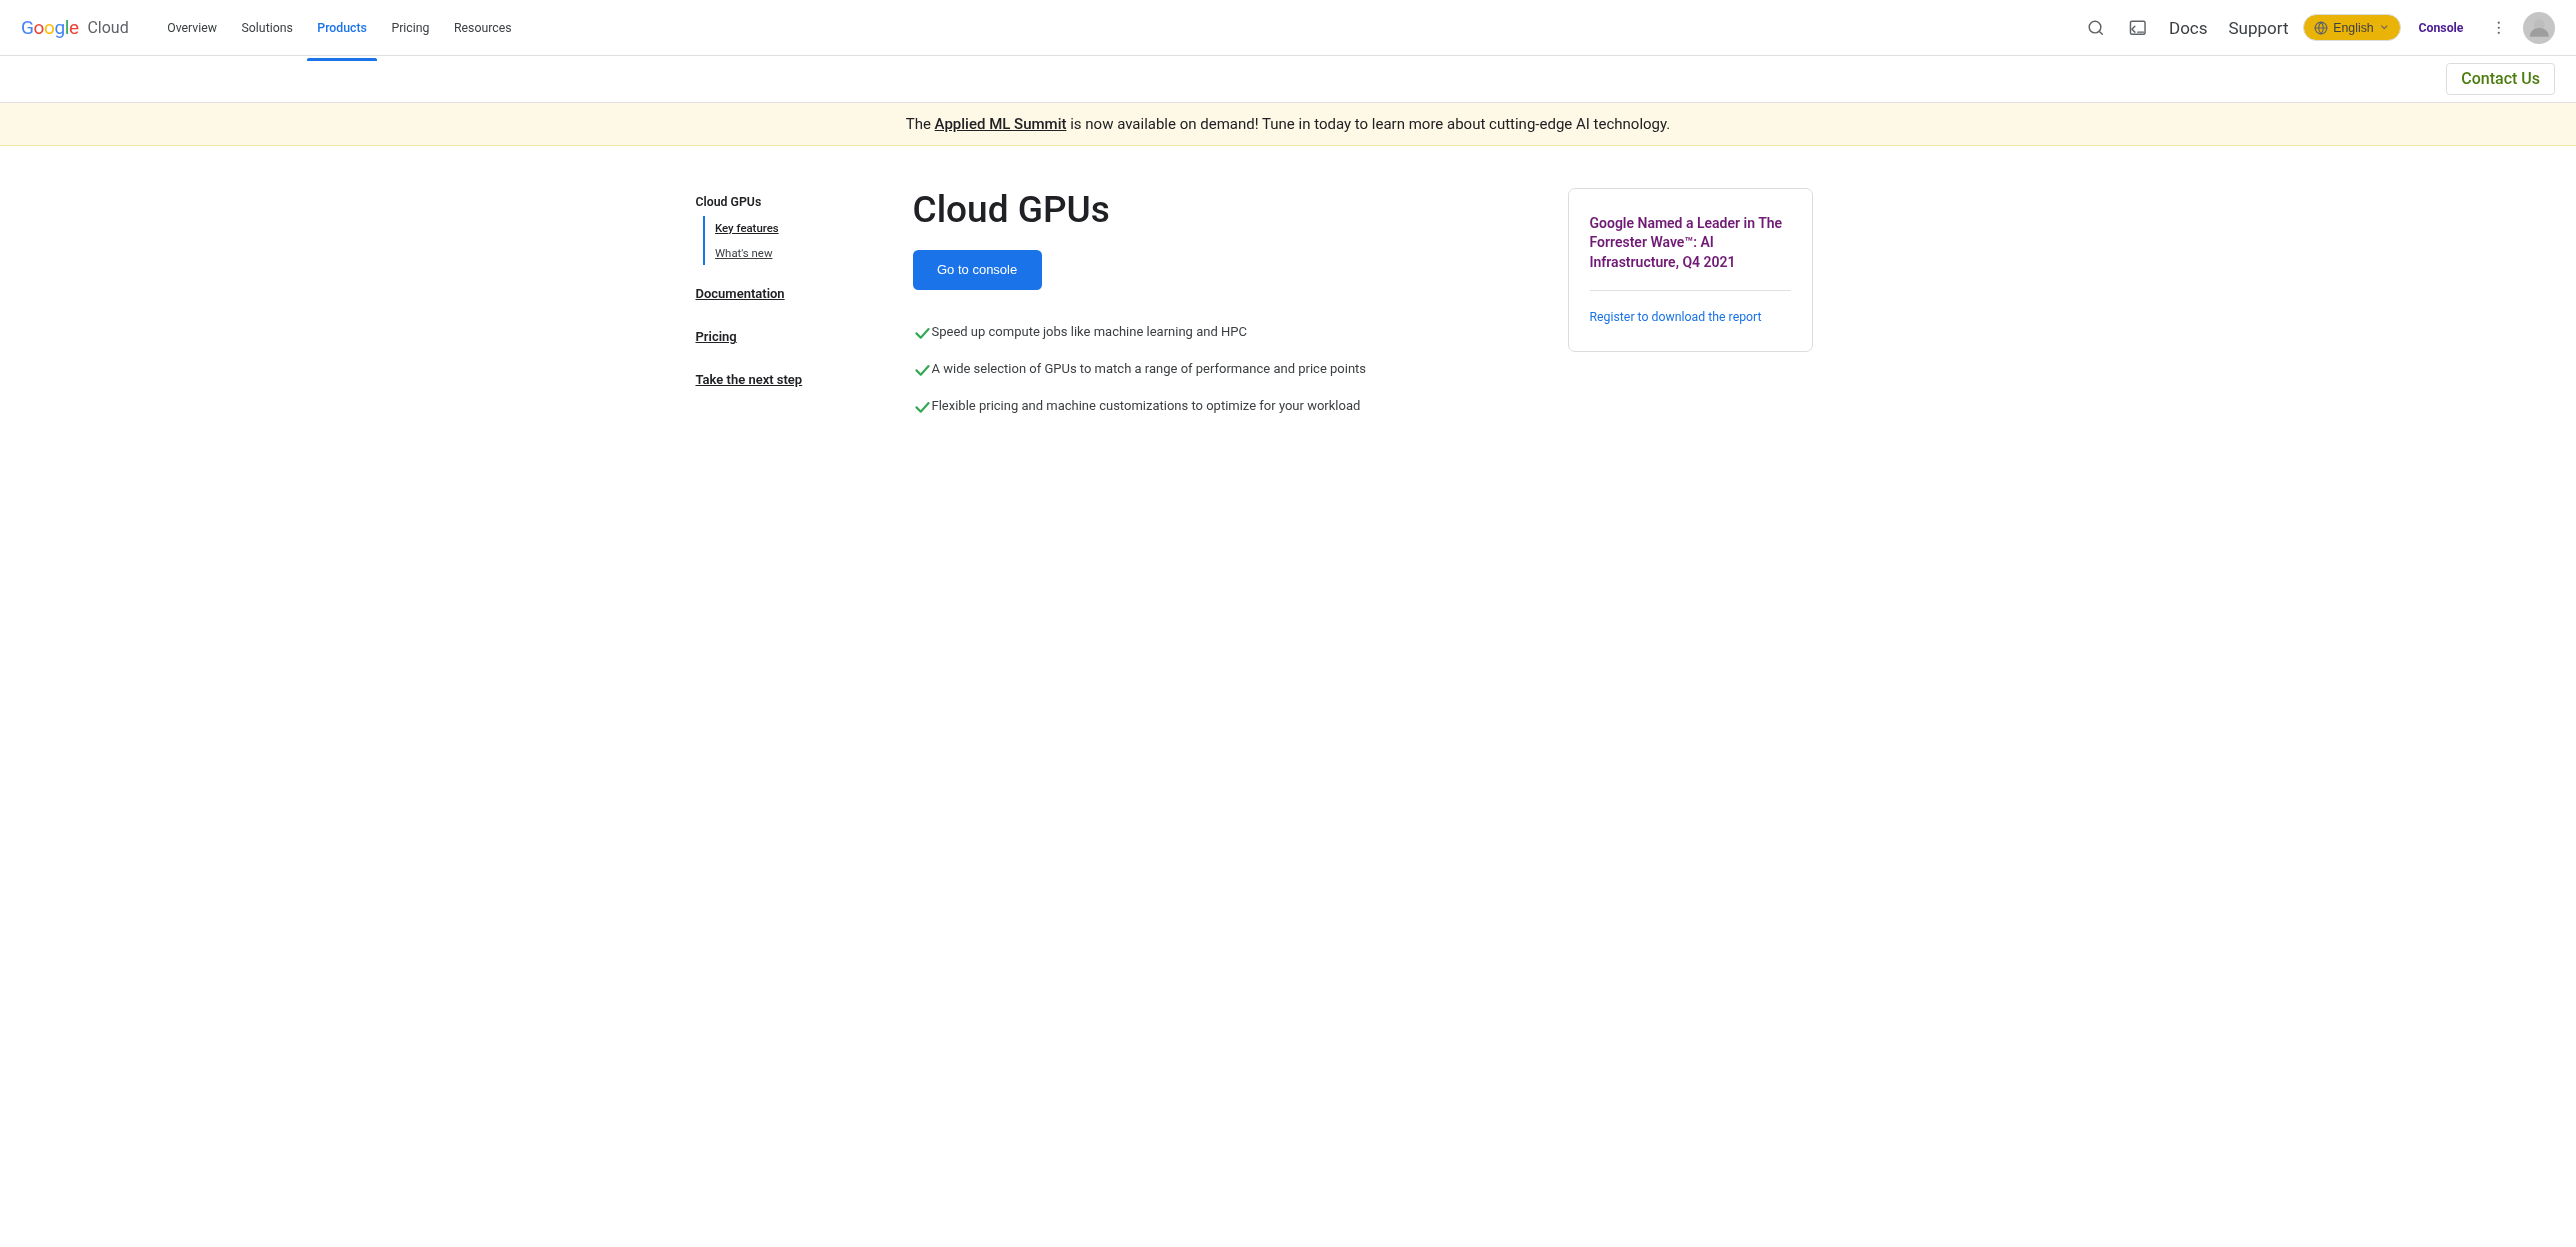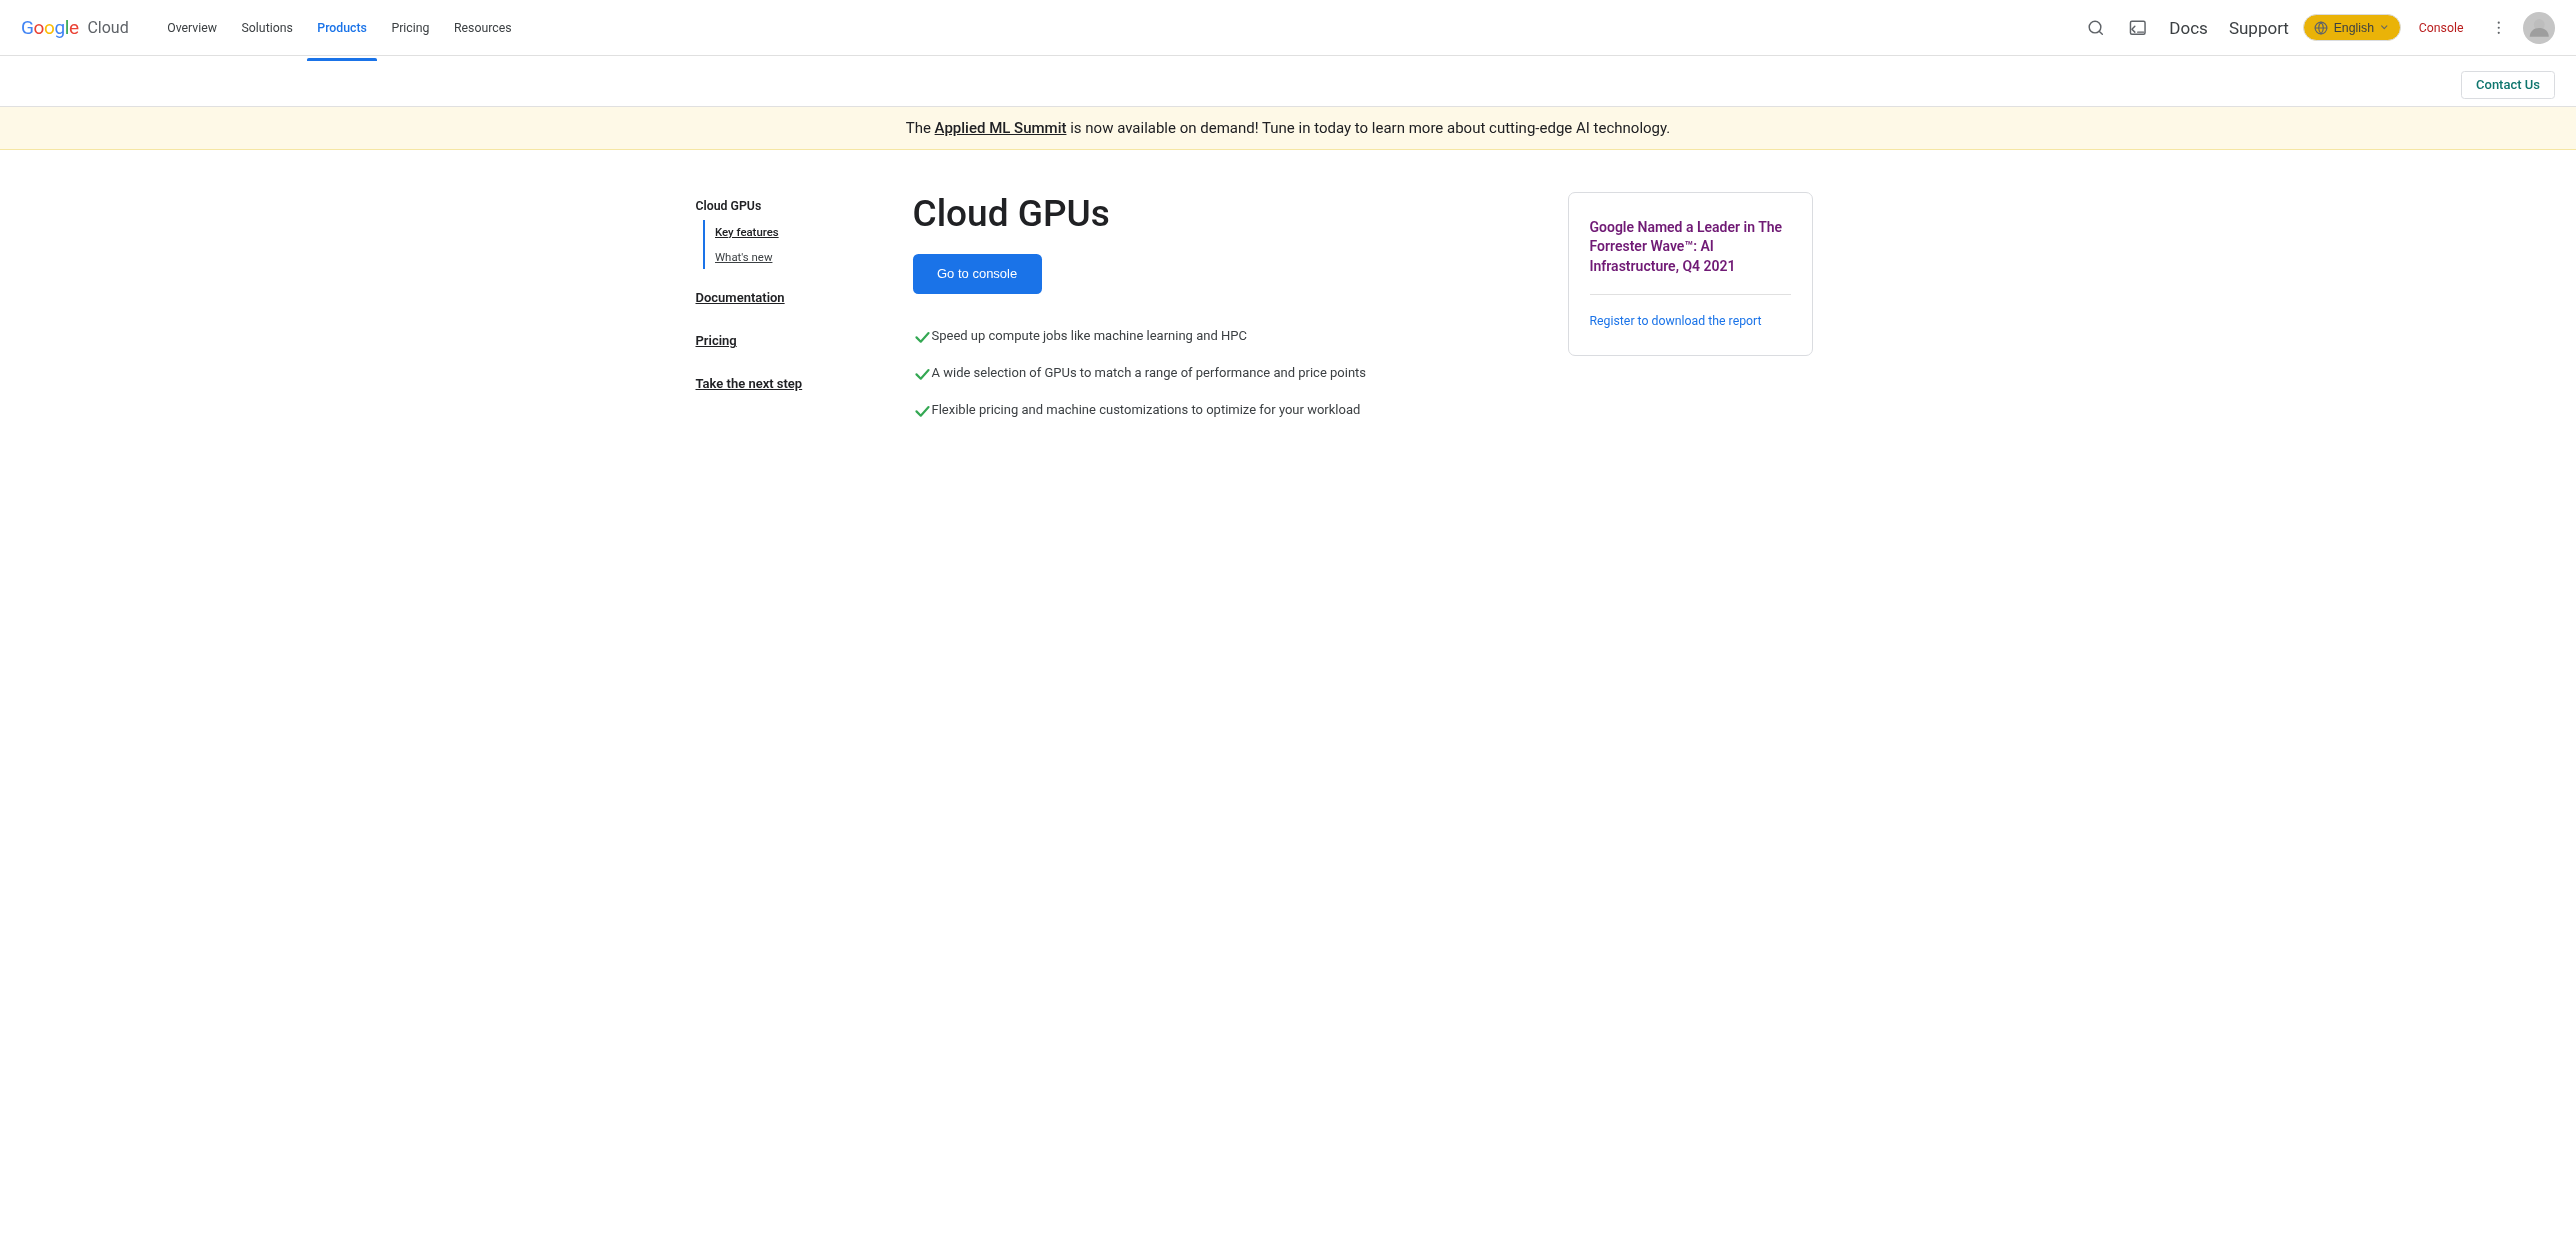--- a/index.html
+++ b/index.html
@@ -101,25 +101,25 @@
       padding: 5.3px 10.5px;
       border: 0.9px solid #dadce0;
       border-radius: 17.5px;
       cursor: pointer;
       font-size: 12.3px;
       color: #3c4043;
       background: #eab308;
     }
     .console-btn {
       font-size: 12.3px;
-      color: #b91c1c;
+      color: #4c1d95;
       text-decoration: none;
       padding: 7px 10.5px;
       cursor: pointer;
-      font-weight: 400;
+      font-weight: 700;
     }
     .more-btn {
       width: 35px;
       height: 35px;
       display: flex;
       align-items: center;
       justify-content: center;
       border-radius: 50%;
       cursor: pointer;
       color: #5f6368;
@@ -140,30 +140,29 @@
     }
 
     
     .contact-bar {
       display: flex;
       justify-content: flex-end;
       padding: 7px 21px;
       border-bottom: 0.9px solid #e0e0e0;
     }
     .contact-us-btn {
-      font-size: 13px;
-      color: #0f766e;
+      font-size: 16px;
+      color: #4d7c0f;
       text-decoration: none;
       padding: 5.3px 14px;
       cursor: pointer;
       font-weight: 500;
       border: 0.9px solid #dadce0;
       border-radius: 3.5px;
       background: #fff;
-      margin-top: 8px;
     }
 
     
     .announcement-banner {
       background: #fef9e7;
       border-bottom: 0.9px solid #f5e6a3;
       padding: 12.3px 21px;
       text-align: center;
       font-size: 15px;
       color: #202124;

